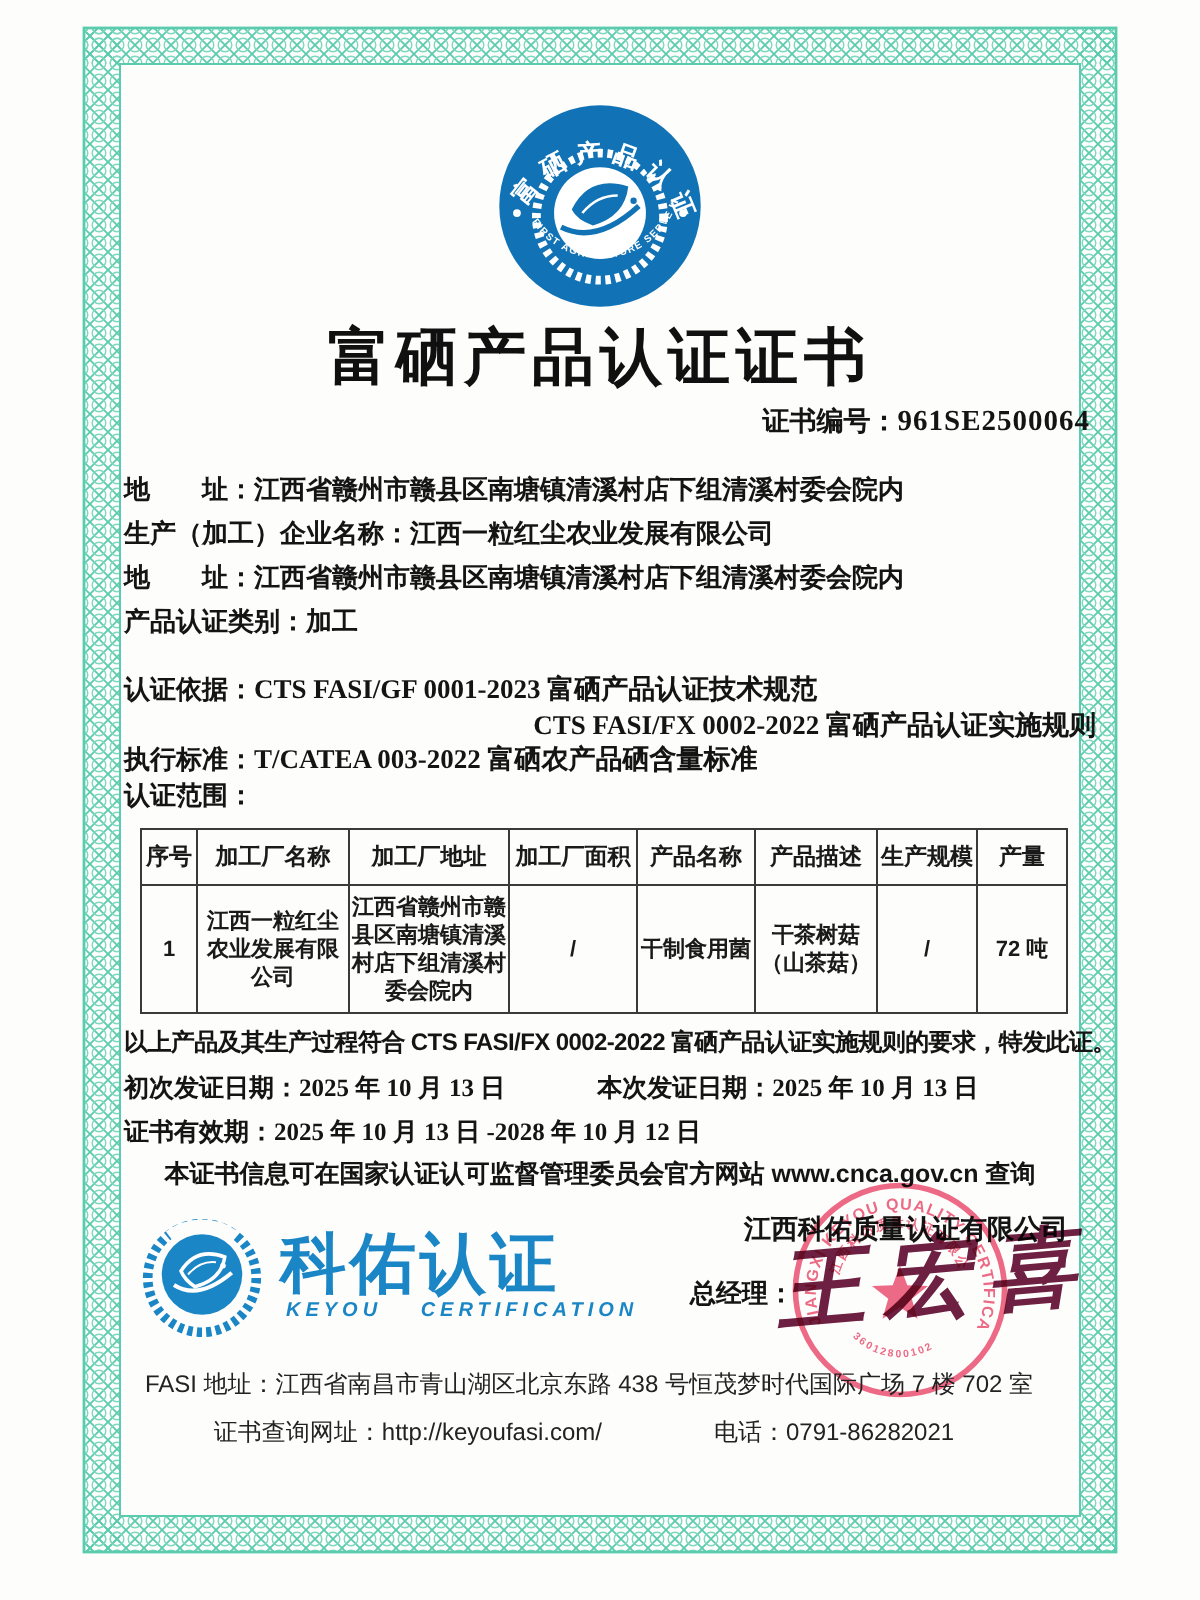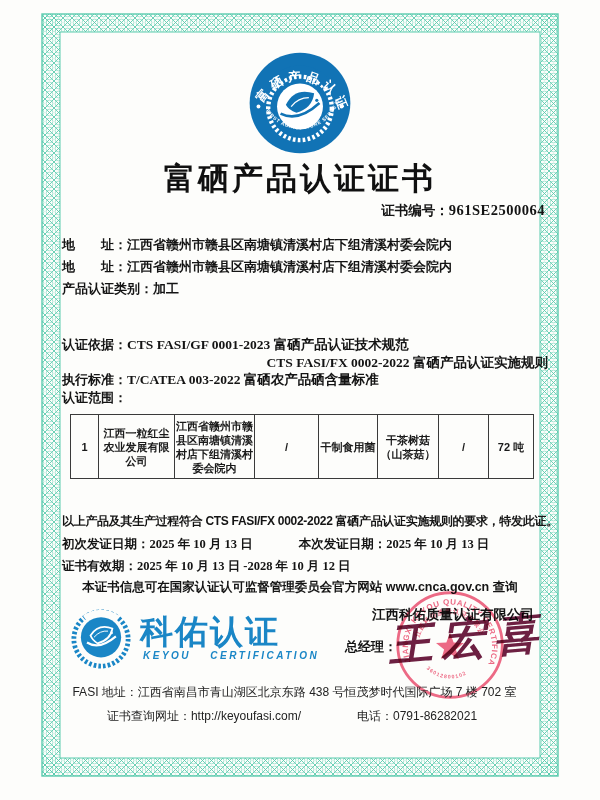--- a/index.html
+++ b/index.html
@@ -112,20 +112,21 @@
     </text>
   </svg>
 
   <div class="abs cert-title">富硒产品认证证书</div>
   <div class="abs cert-no">
     <span>证书编号：</span><span class="serif">961SE2500064</span>
   </div>
 
   <div class="abs fields-a">
     <div class="fline"><span>地　　址：</span><span>江西省赣州市赣县区南塘镇清溪村店下组清溪村委会院内</span></div>
+    <div class="fline"><span>生产（加工）企业名称：</span><span>江西一粒红尘农业发展有限公司</span></div>
     <div class="fline"><span>地　　址：</span><span>江西省赣州市赣县区南塘镇清溪村店下组清溪村委会院内</span></div>
     <div class="fline"><span>产品认证类别：</span><span>加工</span></div>
   </div>
 
   <div class="abs fields-b">
     <div class="fline"><span>认证依据：</span><span class="codeval">CTS FASI/GF 0001-2023 富硒产品认证技术规范</span></div>
     <div class="fline indent"><span class="codeval">CTS FASI/FX 0002-2022 富硒产品认证实施规则</span></div>
     <div class="fline"><span>执行标准：</span><span class="codeval">T/CATEA 003-2022 富硒农产品硒含量标准</span></div>
     <div class="fline"><span>认证范围：</span></div>
   </div>
@@ -135,20 +136,30 @@
       <col style="width:28px">
         <col style="width:76px">
         <col style="width:80px">
         <col style="width:64px">
       <col style="width:59px">
         <col style="width:61px">
         <col style="width:50px">
         <col style="width:45px">
     </colgroup>
     <tbody>
+        <tr>
+      <th>序号</th>
+      <th>加工厂名称</th>
+      <th>加工厂地址</th>
+      <th>加工厂面积</th>
+      <th>产品名称</th>
+      <th>产品描述</th>
+      <th>生产规模</th>
+      <th>产量</th>
+    </tr>
     <tr>
       <td>1</td>
       <td>江西一粒红尘农业发展有限公司</td>
       <td>江西省赣州市赣县区南塘镇清溪村店下组清溪村委会院内</td>
       <td>/</td>
       <td>干制食用菌</td>
       <td>干茶树菇（山茶菇）</td>
       <td>/</td>
       <td>72 吨</td>
     </tr>

